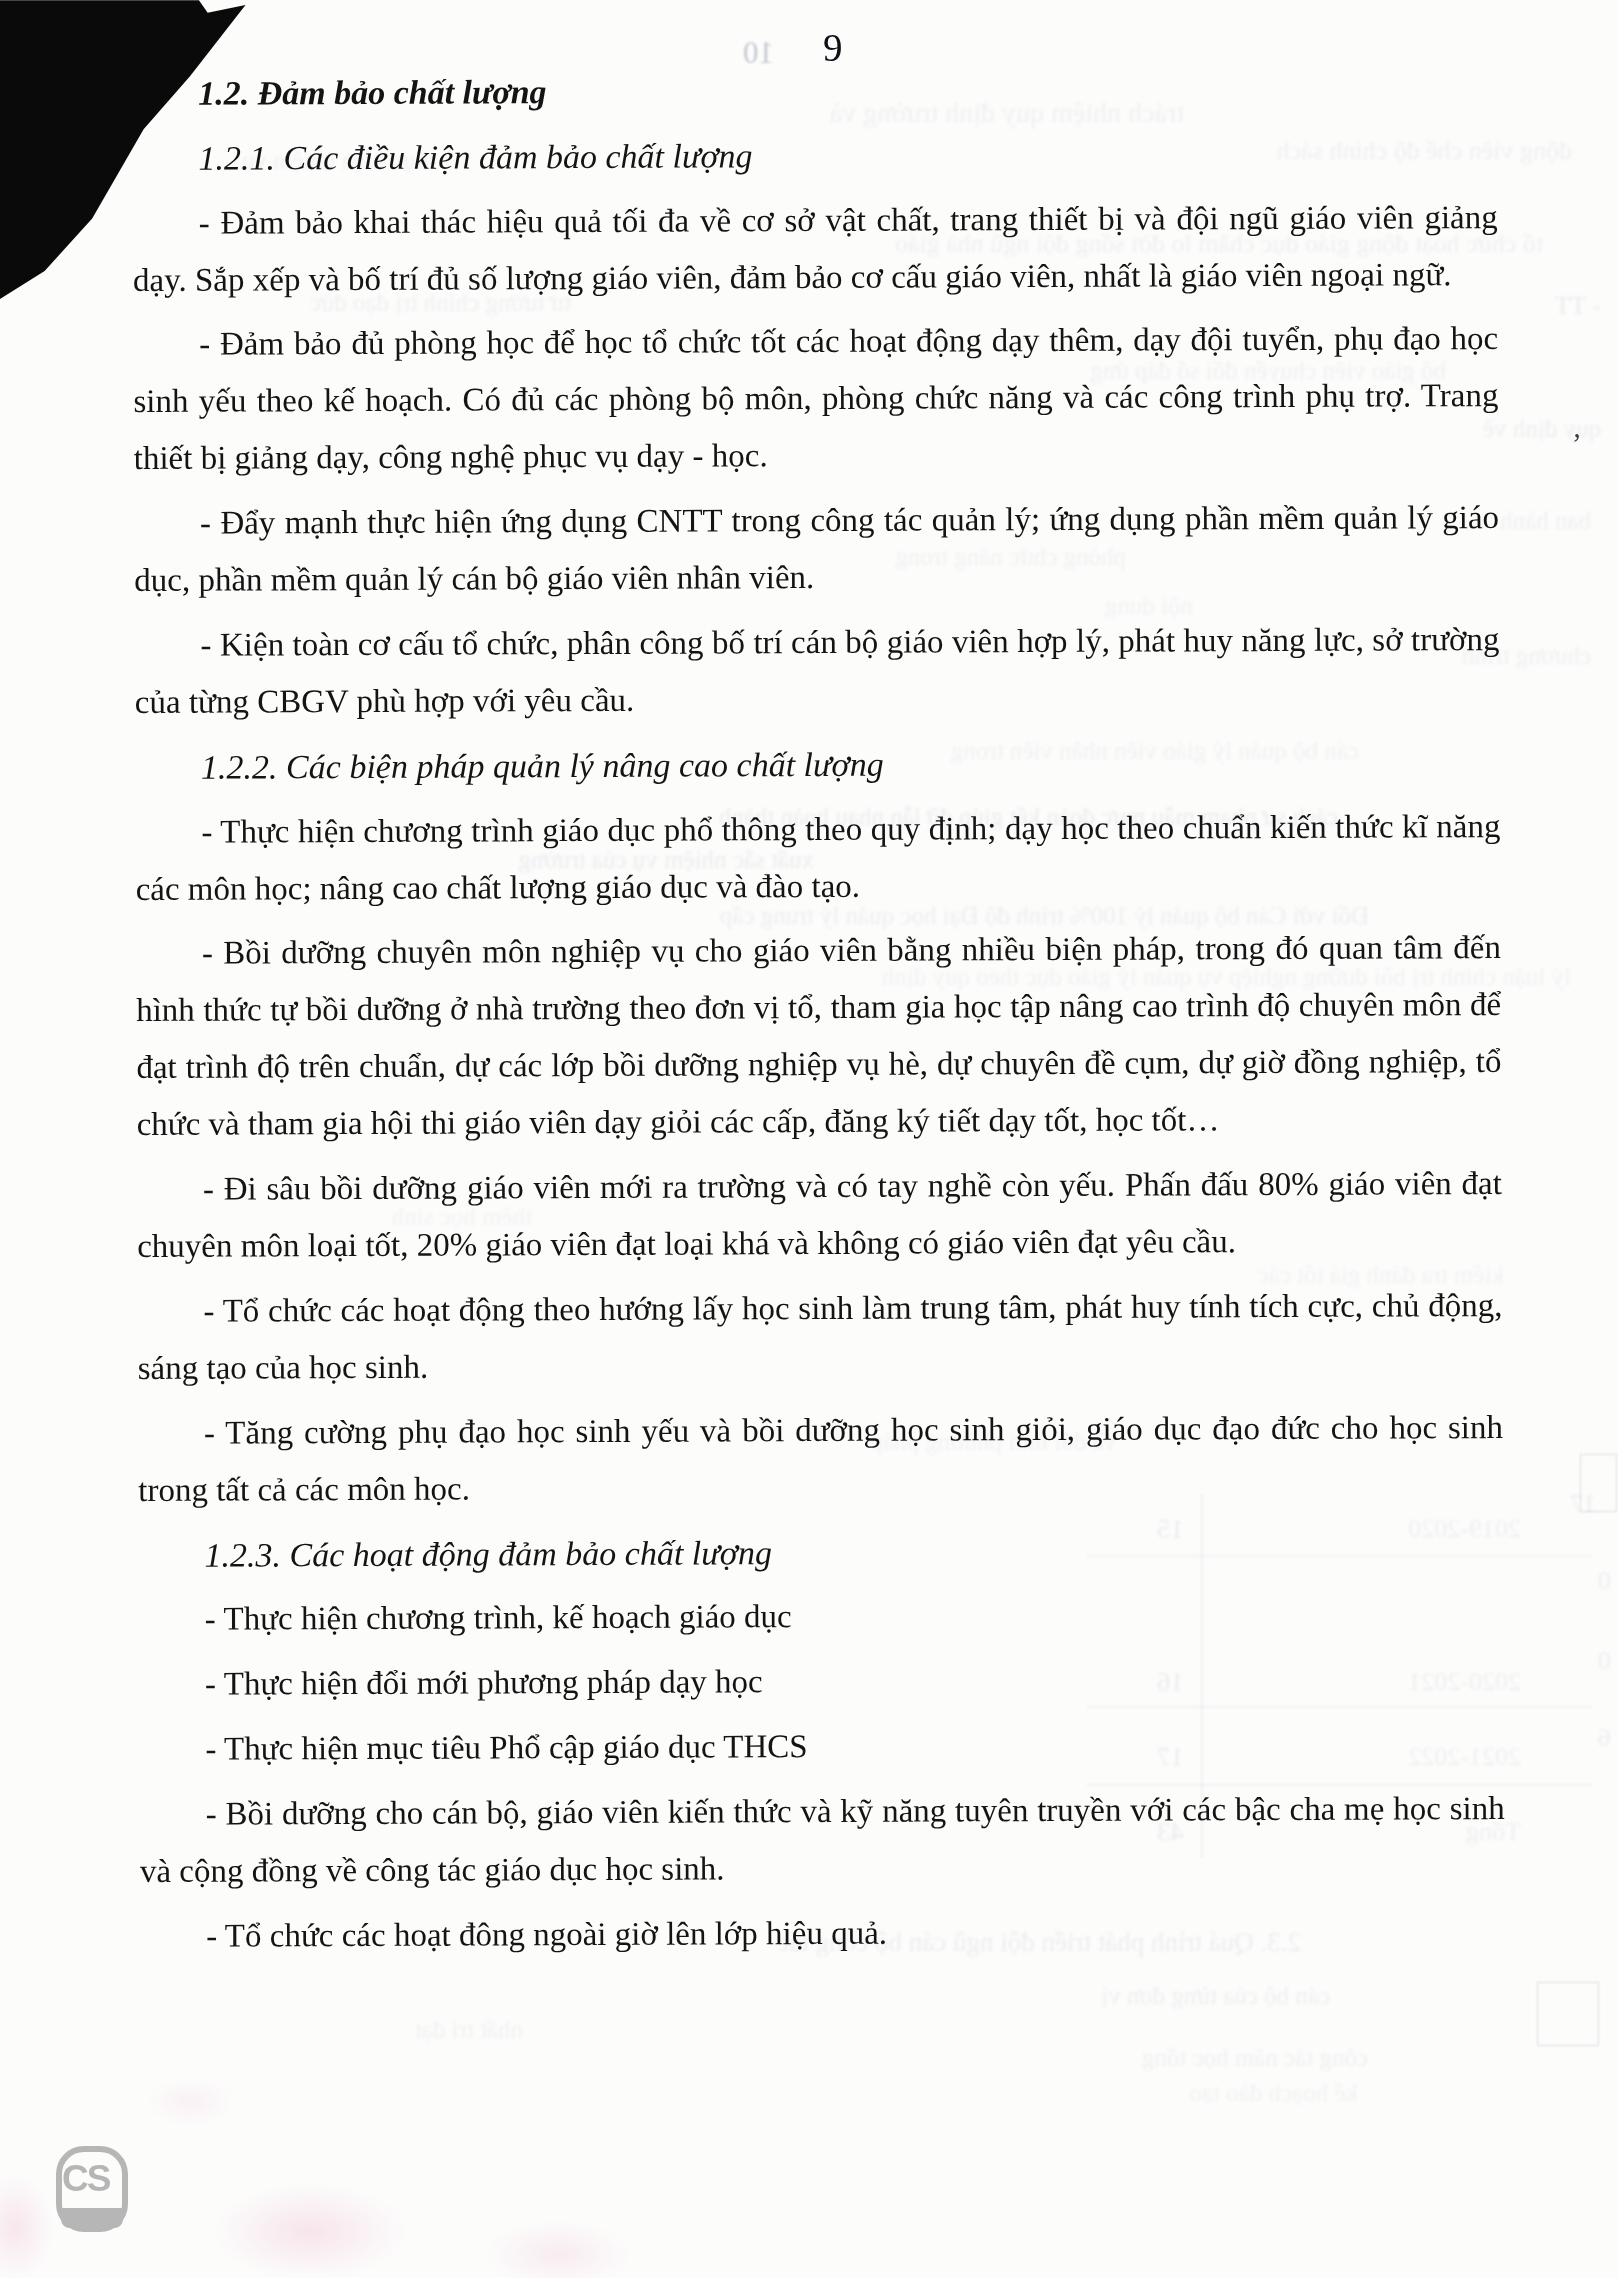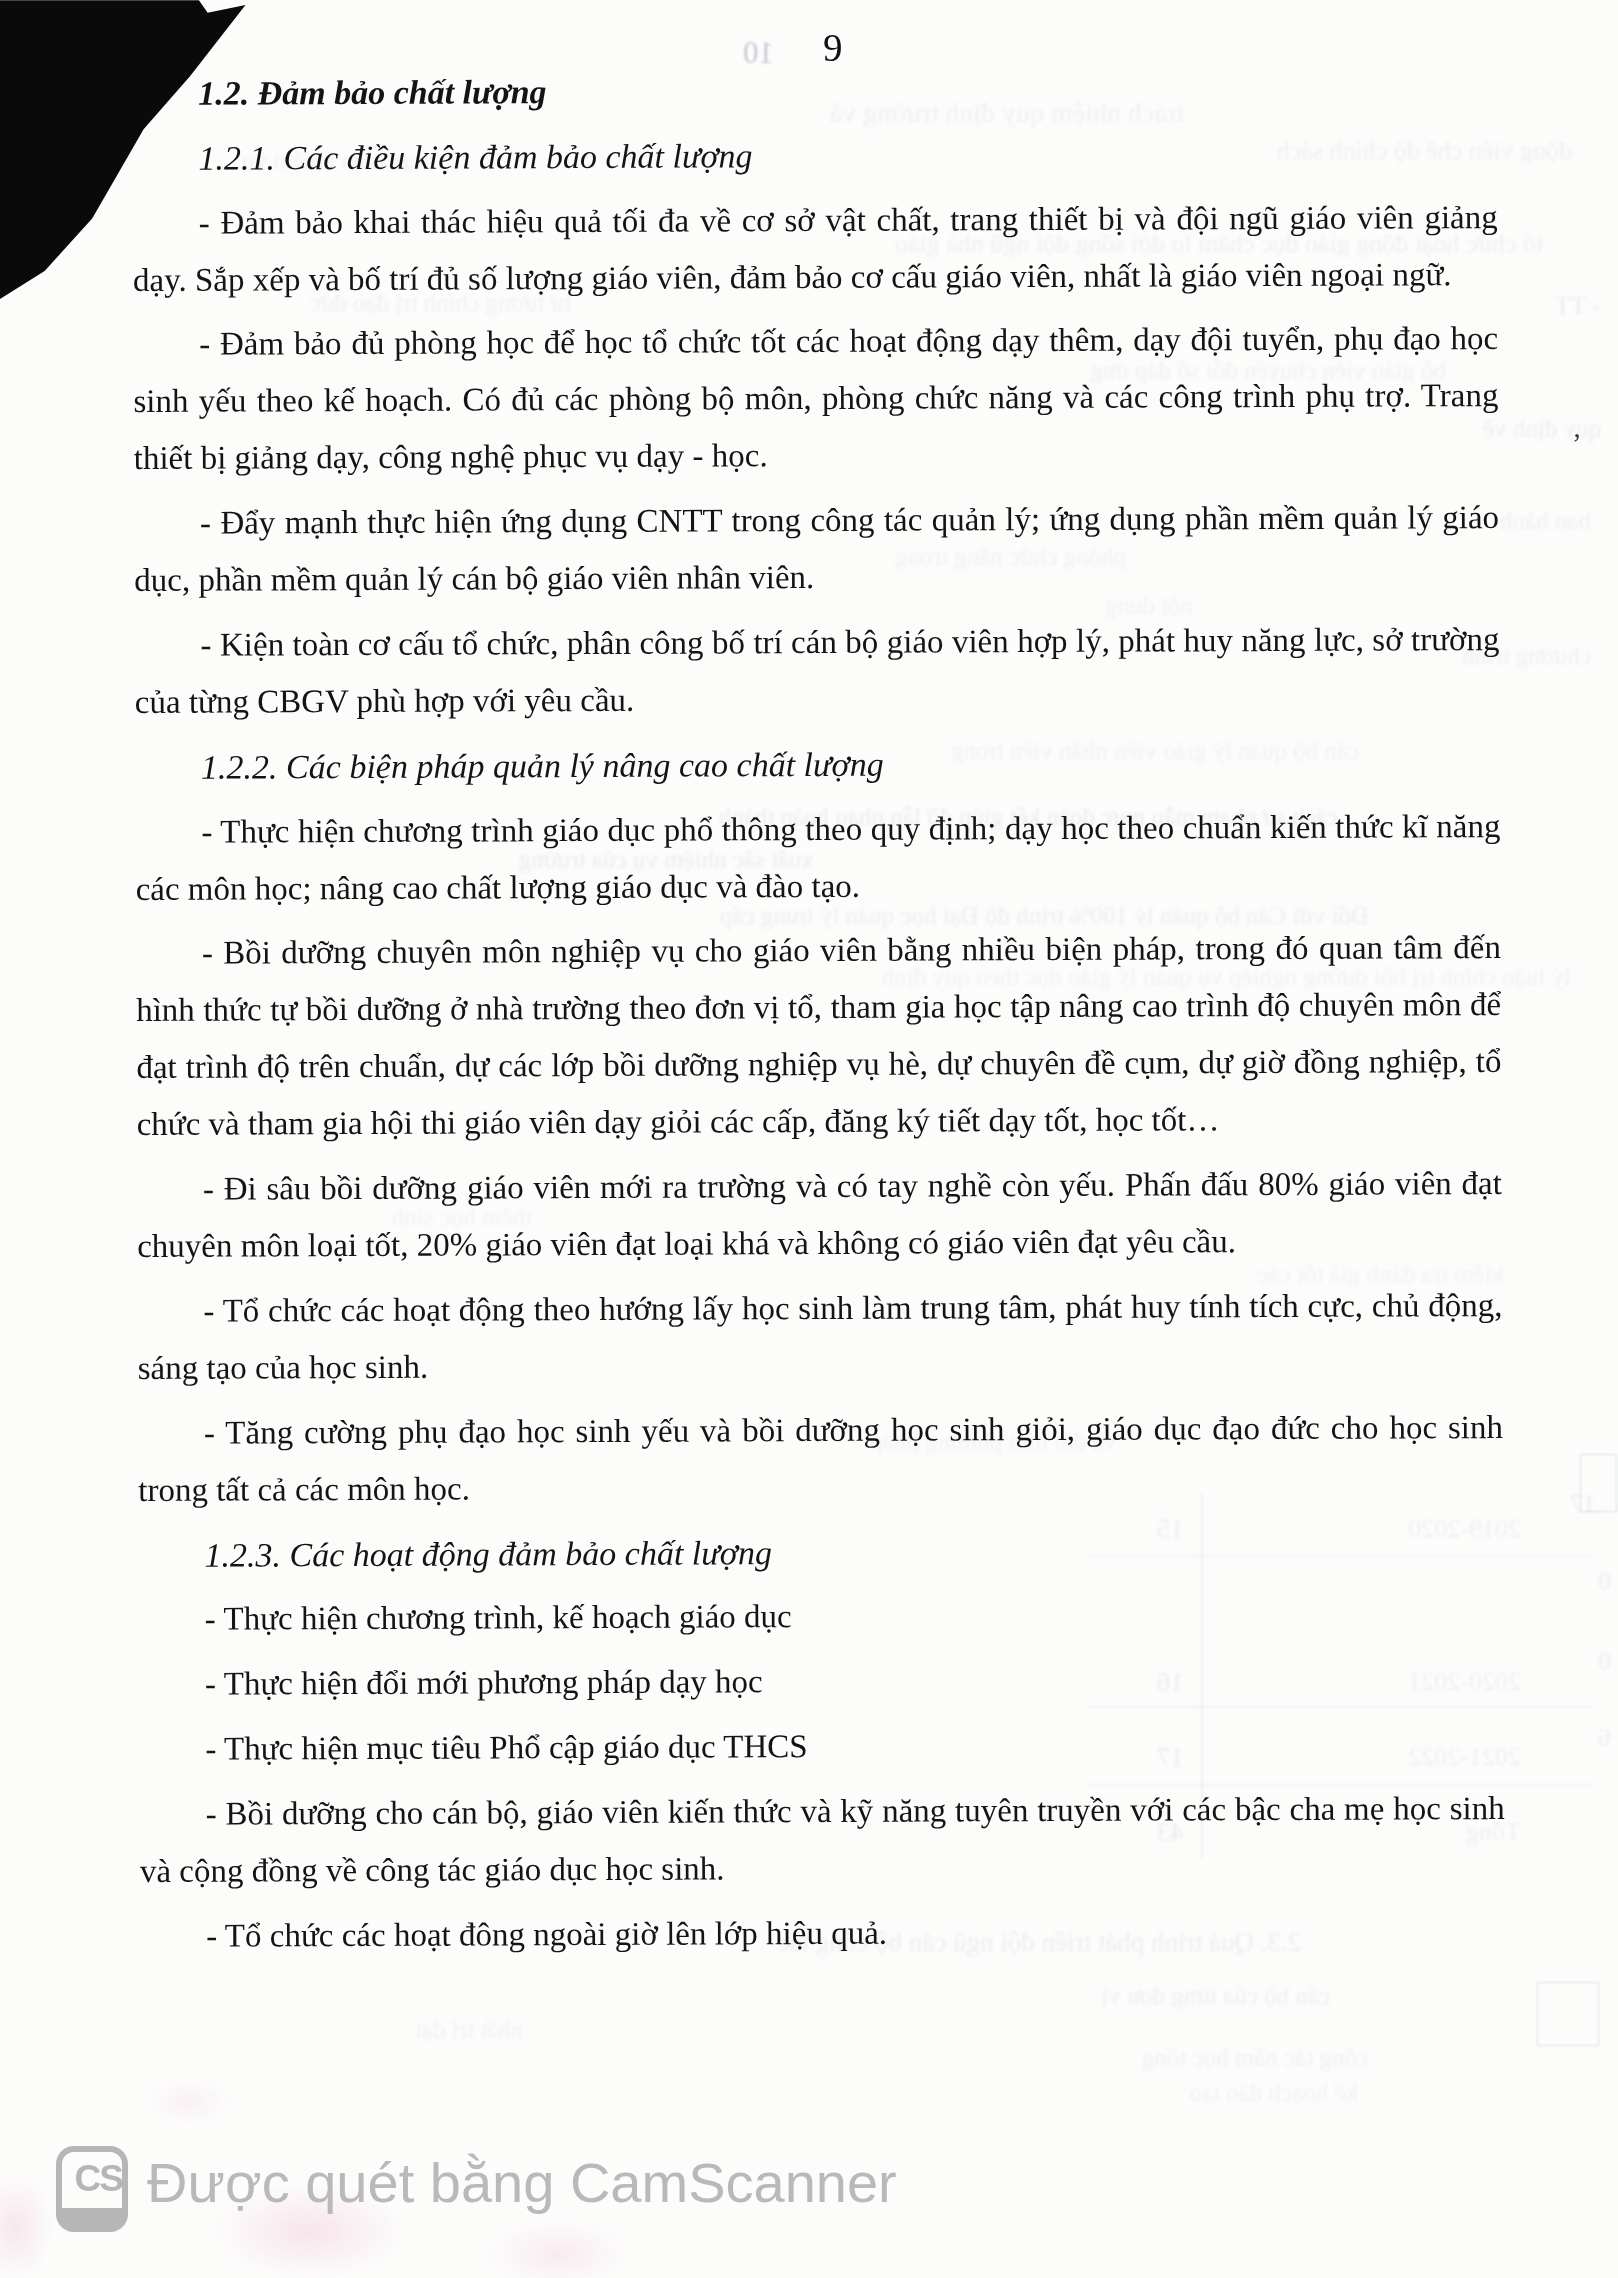--- a/index.html
+++ b/index.html
@@ -52,22 +52,22 @@
   }
   .mirror{transform:scaleX(-1);}
   .bleed-rule{position:absolute;background:#9aa0b8;filter:blur(1.2px);}
   .bleed-box{position:absolute;border:1.9px solid rgba(141,147,173,.3);filter:blur(1px);}
   .pink{position:absolute;border-radius:50%;}
   .stray-mark{position:absolute;font-size:29px;color:#3a3a3a;}
   
   .cs-logo{
     position:absolute;left:56px;top:2146px;
     width:60px;height:74px;
-    border:6.8px solid #b6b6b6;border-radius:18px;
-    text-align:right;
+    border:6.8px solid #b6b6b6;border-radius:28px;
+    text-align:left;
   }
   .cs-logo-text{
     font-family:"Liberation Sans", sans-serif;
     font-weight:700;font-size:37px;color:#b6b6b6;
     line-height:54px;letter-spacing:-1.9px;
   }
   .cs-logo-bar{
     position:absolute;left:-1px;right:-1px;bottom:-1.9px;height:20.4px;
     background:#b6b6b6;border-radius:1.9px 1.9px 8.7px 8.7px;
   }
@@ -160,16 +160,15 @@
     <p>- Bồi dưỡng cho cán bộ, giáo viên kiến thức và kỹ năng tuyên truyền với các bậc cha mẹ học sinh và cộng đồng về công tác giáo dục học sinh.</p>
     <p>- Tổ chức các hoạt đông ngoài giờ lên lớp hiệu quả.</p>
   </div>
 
   <div class="stray-mark" id="stray-mark" style="left: 1572px; top: 427px;">’</div>
 
   <div class="cs-logo">
     <div class="cs-logo-text">CS</div>
     <div class="cs-logo-bar"></div>
   </div>
-  <div class="cs-text">Được quét bằng CamScanner</div>
 
 </div>
 
 
 </body></html>

